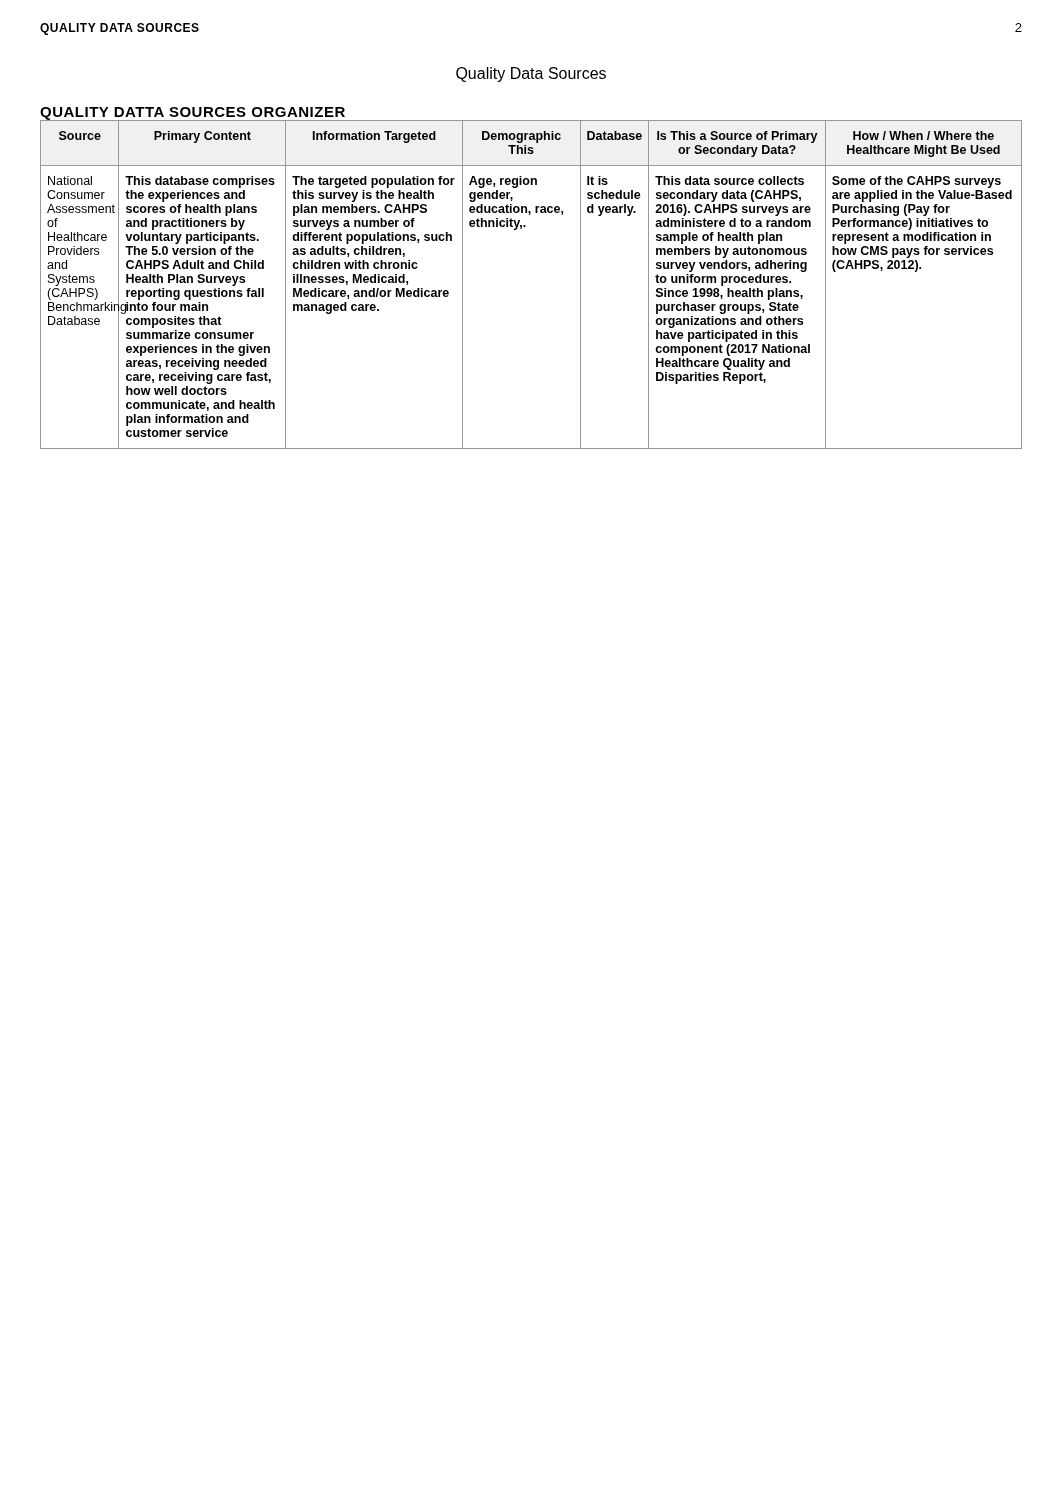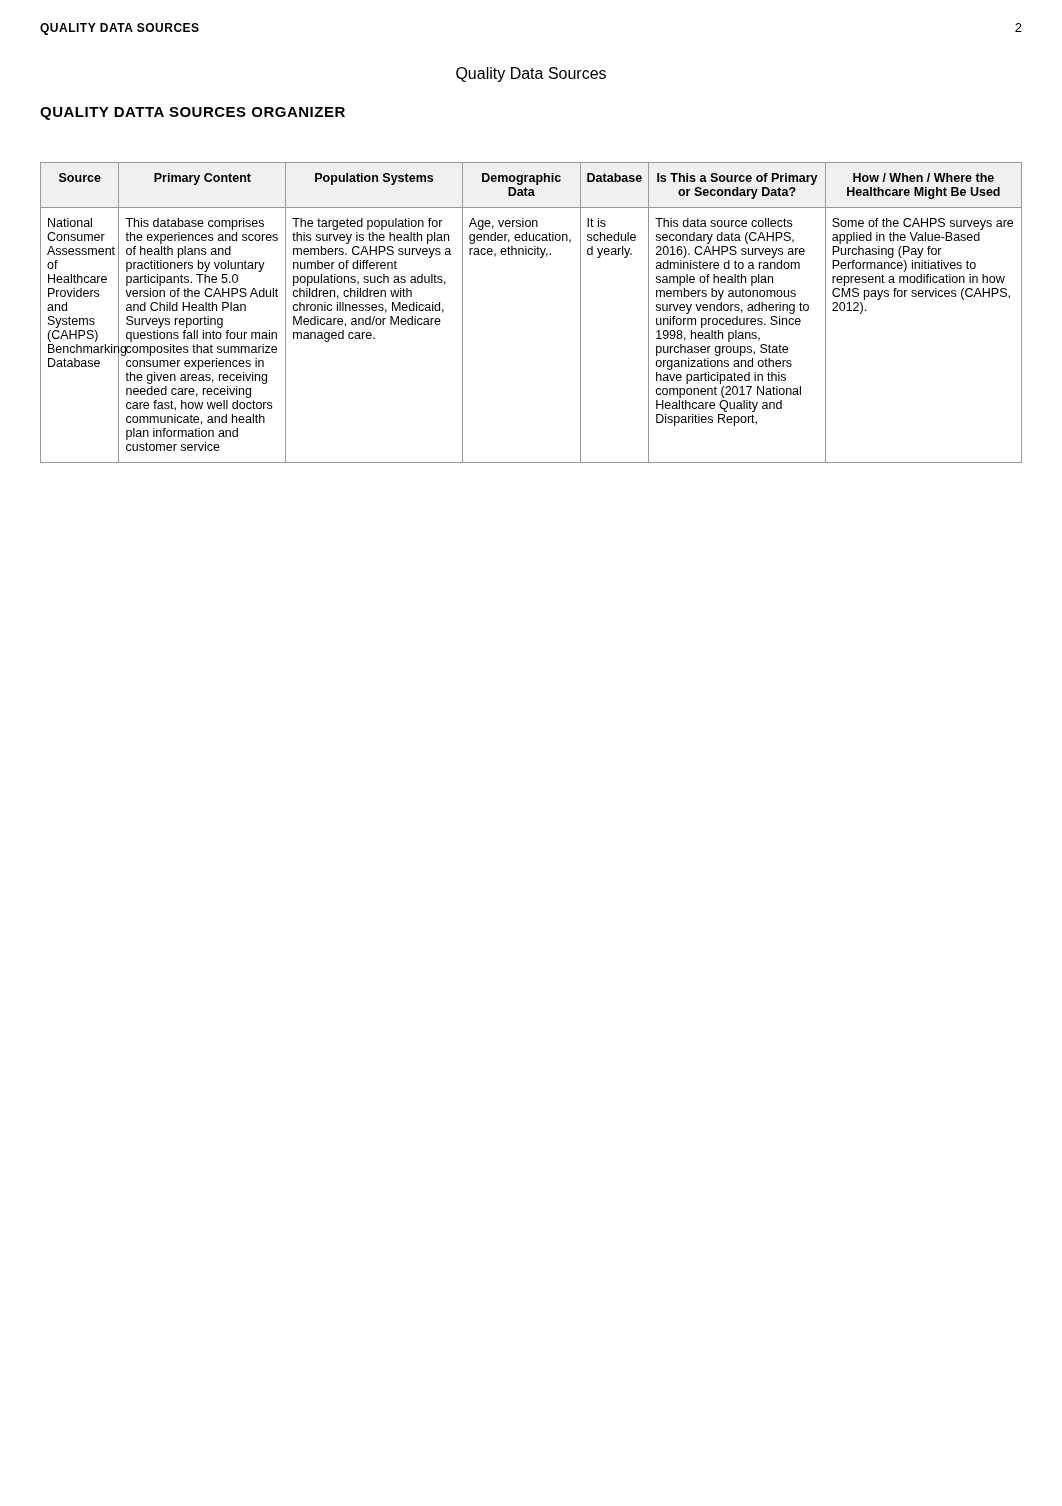--- a/index.html
+++ b/index.html
@@ -32,27 +32,27 @@
     }
     .section-heading {
       font-size: 15px;
       font-weight: bold;
       letter-spacing: 0.5px;
     }
     table {
       width: 100%;
       border-collapse: collapse;
       table-layout: fixed;
-      margin-top: 42px;
     }
     th, td {
       border: 1px solid #999;
       padding: 8px 6px;
       vertical-align: top;
       font-size: 12.5px;
+      font-weight: bold;
     }
     th {
       background: #f0f0f0;
       font-weight: bold;
     }
     td.source-cell {
       font-weight: normal;
     }
     .col-source { width: 8%; }
     .col-primary { width: 17%; }
@@ -73,31 +73,31 @@
 
 <div class="page-title">Quality Data Sources</div>
 
 <div class="section-heading">QUALITY DATTA SOURCES ORGANIZER</div>
 
 <table>
   <thead>
     <tr>
       <th class="col-source">Source</th>
       <th class="col-primary">Primary Content</th>
-      <th class="col-population">Population Systems</th>
-      <th class="col-demographic">Demographic Data</th>
+      <th class="col-population">Information Targeted</th>
+      <th class="col-demographic">Demographic This</th>
       <th class="col-schedule">Database</th>
       <th class="col-isthis">Is This a Source of Primary or Secondary Data?</th>
       <th class="col-how">How / When / Where the Healthcare Might Be Used</th>
     </tr>
   </thead>
   <tbody>
     <tr>
       <td class="col-source source-cell">National Consumer Assessment of Healthcare Providers and Systems (CAHPS) Benchmarking Database</td>
       <td class="col-primary">This database comprises the experiences and scores of health plans and practitioners by voluntary participants. The 5.0 version of the CAHPS Adult and Child Health Plan Surveys reporting questions fall into four main composites that summarize consumer experiences in the given areas, receiving needed care, receiving care fast, how well doctors communicate, and health plan information and customer service</td>
       <td class="col-population">The targeted population for this survey is the health plan members. CAHPS surveys a number of different populations, such as adults, children, children with chronic illnesses, Medicaid, Medicare, and/or Medicare managed care.</td>
-      <td class="col-demographic">Age, version gender, education, race, ethnicity,.</td>
+      <td class="col-demographic">Age, region gender, education, race, ethnicity,.</td>
       <td class="col-schedule">It is schedule d yearly.</td>
       <td class="col-isthis">This data source collects secondary data (CAHPS, 2016). CAHPS surveys are administere d to a random sample of health plan members by autonomous survey vendors, adhering to uniform procedures. Since 1998, health plans, purchaser groups, State organizations and others have participated in this component (2017 National Healthcare Quality and Disparities Report,</td>
       <td class="col-how">Some of the CAHPS surveys are applied in the Value-Based Purchasing (Pay for Performance) initiatives to represent a modification in how CMS pays for services (CAHPS, 2012).</td>
     </tr>
   </tbody>
 </table>
 
 </body></html>

